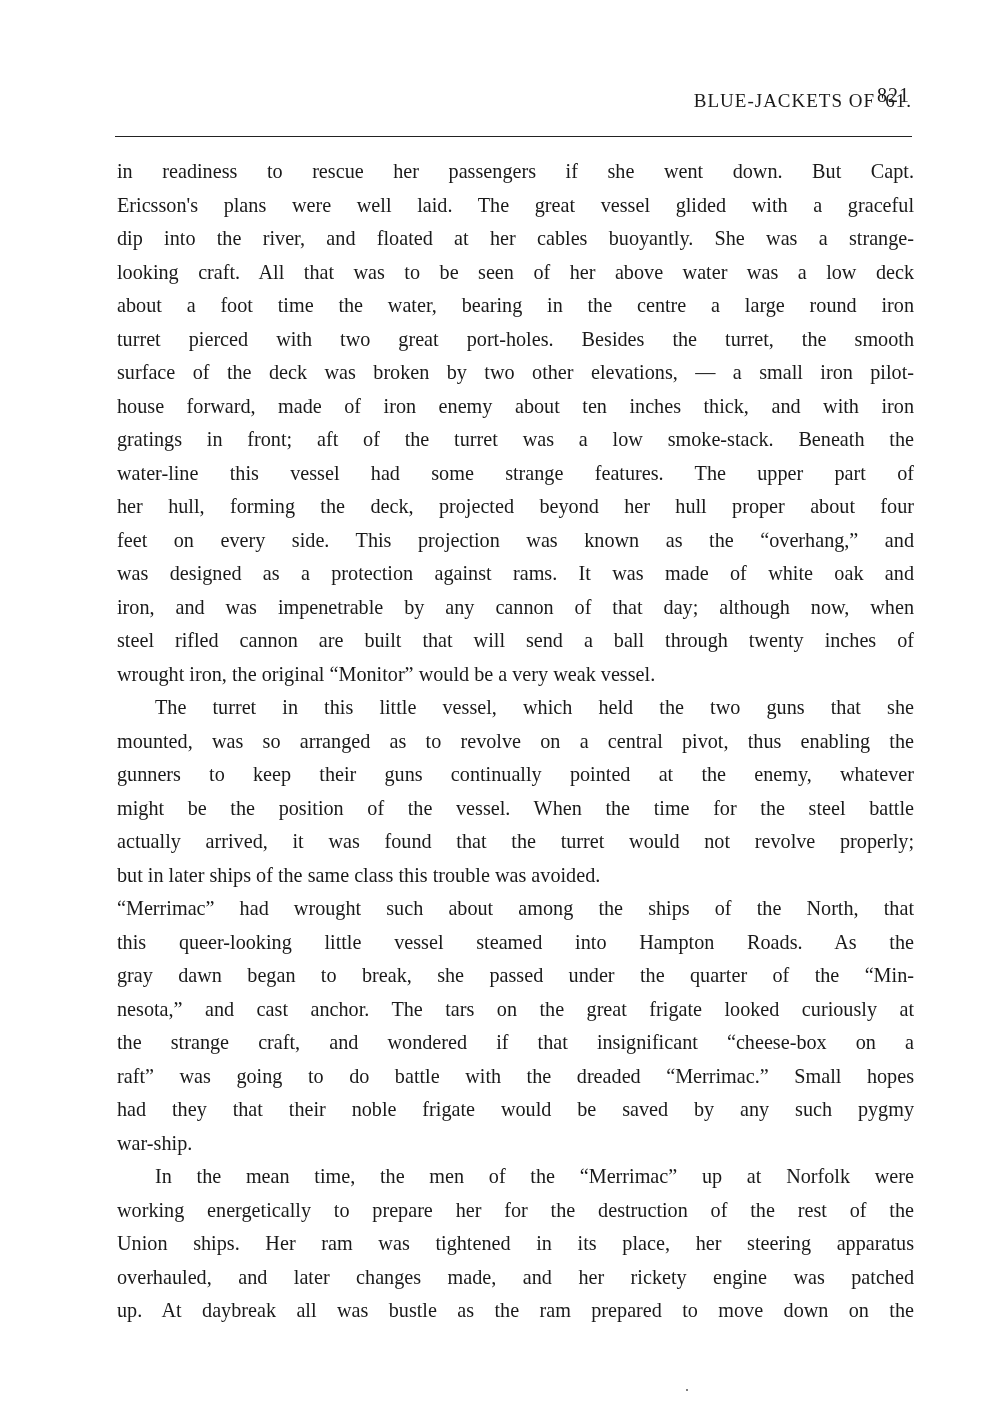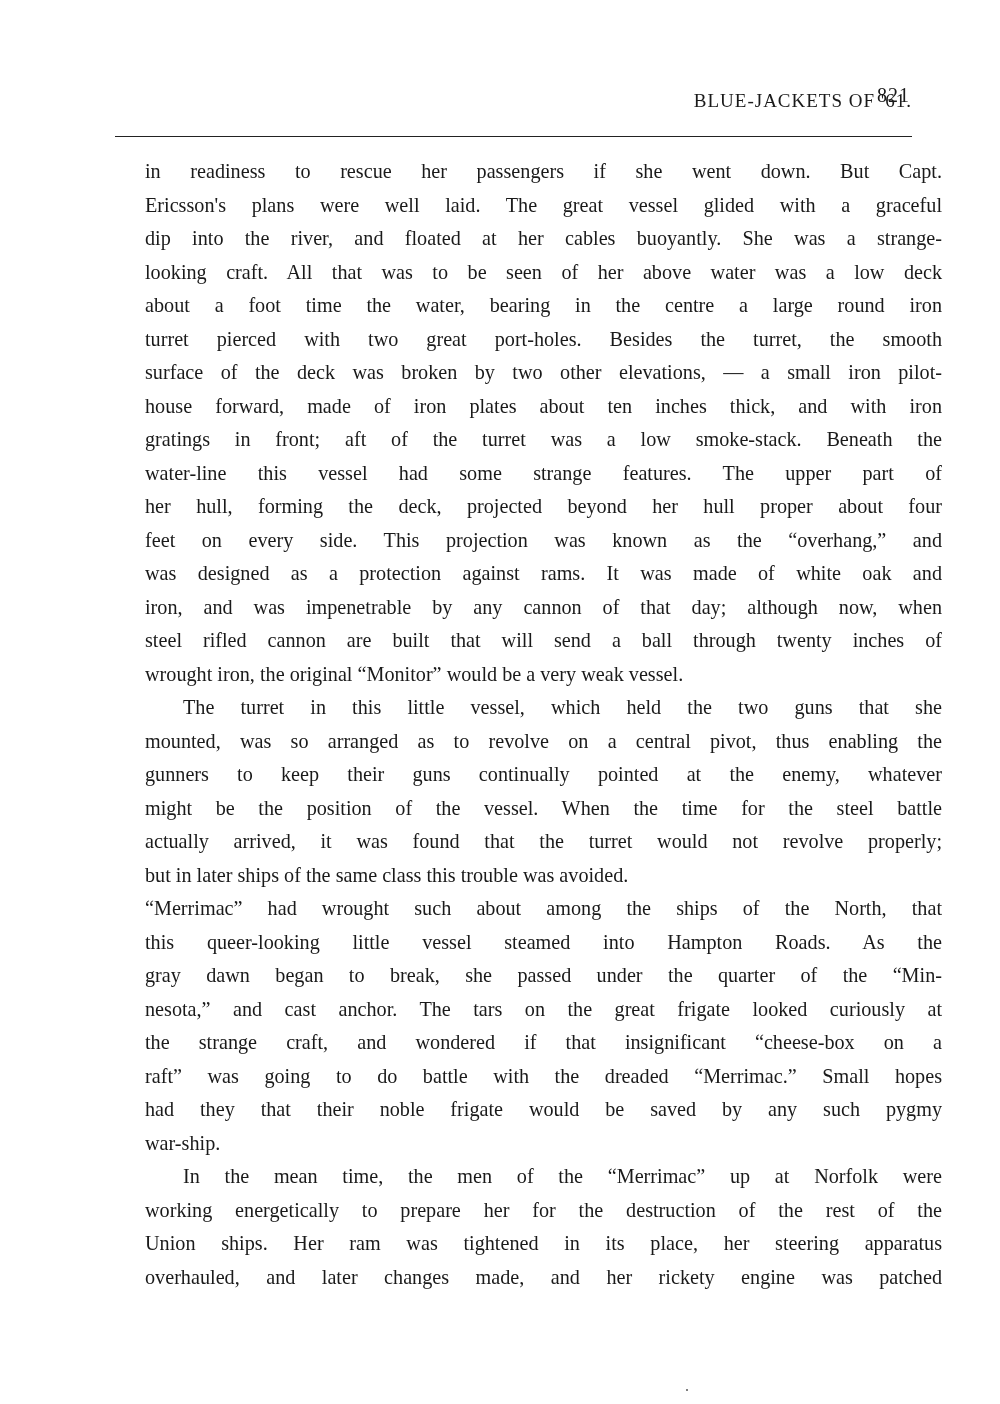--- a/index.html
+++ b/index.html
@@ -17,21 +17,21 @@
   }
   .page-number {
     position: absolute; right: 2px; top: 0; font-size: 20px; letter-spacing: 1px;
   }
   .rule {
     position: absolute; top: 136px; left: 115px; width: 797px; height: 0;
     border-top: 1.5px solid #222;
   }
   .body-text {
     position: absolute; top: 155px; left: 117px; width: 797px;
-    font-size: 20.2px; line-height: 33.5px; margin-left: 28px;
+    font-size: 20.2px; line-height: 33.5px;
   }
   .line {
     display: block; height: 33.5px; white-space: nowrap;
     text-align: justify; text-align-last: justify;
   }
   .line.last { text-align-last: left; }
   .line.indent { padding-left: 38px; }
   .stray-mark {
     position: absolute; left: 686px; top: 1389px; width: 2px; height: 2px;
     background: #555; border-radius: 1px;
@@ -48,21 +48,21 @@
 
 <div class="body-text" id="body-text">
     <div>
       <span class="line">in readiness to rescue her passengers if she went down.  But Capt.</span>
       <span class="line">Ericsson's plans were well laid.  The great vessel glided with a graceful</span>
       <span class="line">dip into the river, and floated at her cables buoyantly.  She was a strange-</span>
       <span class="line">looking craft.  All that was to be seen of her above water was a low deck</span>
       <span class="line">about a foot time the water, bearing in the centre a large round iron</span>
       <span class="line">turret pierced with two great port-holes.  Besides the turret, the smooth</span>
       <span class="line">surface of the deck was broken by two other elevations, — a small iron pilot-</span>
-      <span class="line">house forward, made of iron plates about ten inches thick, and with iron</span>
+      <span class="line">house forward, made of iron enemy about ten inches thick, and with iron</span>
       <span class="line">gratings in front; aft of the turret was a low smoke-stack.  Beneath the</span>
       <span class="line">water-line this vessel had some strange features.  The upper part of</span>
       <span class="line">her hull, forming the deck, projected beyond her hull proper about four</span>
       <span class="line">feet on every side.  This projection was known as the “overhang,” and</span>
       <span class="line">was designed as a protection against rams.  It was made of white oak and</span>
       <span class="line">iron, and was impenetrable by any cannon of that day; although now, when</span>
       <span class="line">steel rifled cannon are built that will send a ball through twenty inches of</span>
       <span class="line last">wrought iron, the original “Monitor” would be a very weak vessel.</span>
     </div>
     <div>
@@ -81,16 +81,17 @@
       <span class="line">the strange craft, and wondered if that insignificant “cheese-box on a</span>
       <span class="line">raft” was going to do battle with the dreaded “Merrimac.”  Small hopes</span>
       <span class="line">had they that their noble frigate would be saved by any such pygmy</span>
       <span class="line last">war-ship.</span>
     </div>
     <div>
       <span class="line indent">In the mean time, the men of the “Merrimac” up at Norfolk were</span>
       <span class="line">working energetically to prepare her for the destruction of the rest of the</span>
       <span class="line">Union ships.  Her ram was tightened in its place, her steering apparatus</span>
       <span class="line">overhauled, and later changes made, and her rickety engine was patched</span>
+      <span class="line">up.  At daybreak all was bustle as the ram prepared to move down on the</span>
     </div>
   </div>
 
 <div class="stray-mark"></div>
 
 </body></html>

